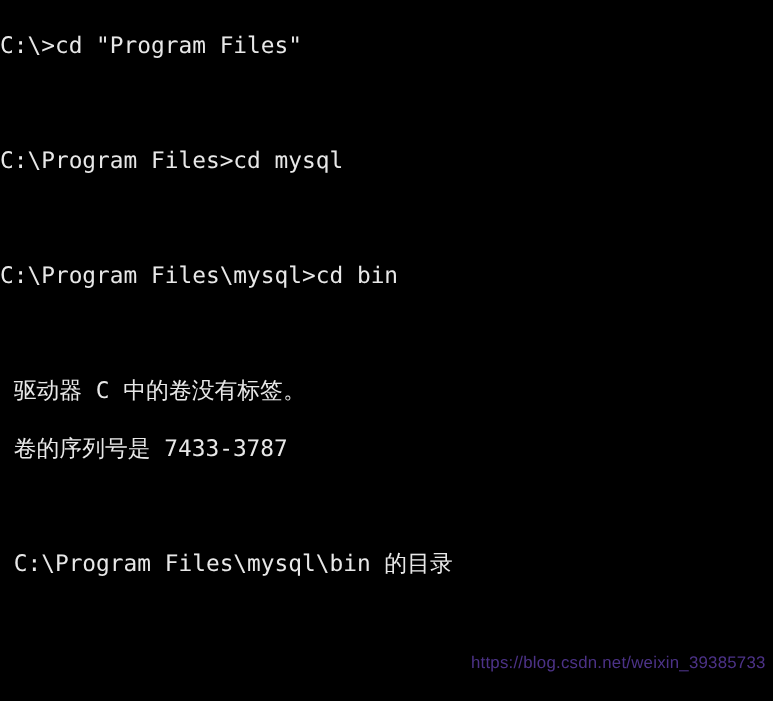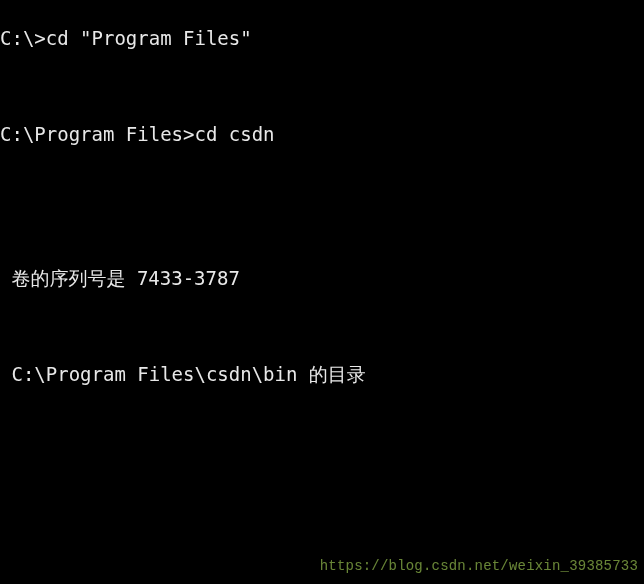--- a/index.html
+++ b/index.html
@@ -16,38 +16,40 @@
     position: relative;
   }
   .term {
     white-space: pre;
     padding: 2px 0 0 0;
   }
   .line { white-space: pre; }
   .watermark {
     position: absolute;
     right: 6px;
-    bottom: 6px;
-    color: #bef264;
+    bottom: 20px;
+    color: #8b5cf6;
     opacity: 0.55;
     font-size: 14px;
-    font-family: Liberation Mono, monospace;
+    font-family: Liberation Sans, sans-serif;
     letter-spacing: 0.2px;
     pointer-events: none;
   }
 </style>
 </head>
 <body>
 
 <div class="term">
 <div class="line"><span>C:\&gt;</span><span>cd "Program Files"</span></div>
 <div class="line"> </div>
-<div class="line"><span>C:\Program Files&gt;</span><span>cd csdn</span></div>
+<div class="line"><span>C:\Program Files&gt;</span><span>cd mysql</span></div>
 <div class="line"> </div>
+<div class="line"><span>C:\Program Files\mysql&gt;</span><span>cd bin</span></div>
 <div class="line"> </div>
+<div class="line"> 驱动器 C 中的卷没有标签。</div>
 <div class="line"> 卷的序列号是 7433-3787</div>
 <div class="line"> </div>
-<div class="line"> C:\Program Files\csdn\bin 的目录</div>
+<div class="line"> C:\Program Files\mysql\bin 的目录</div>
 <div class="line"> </div>
 
 </div>
 
 <div class="watermark">https://blog.csdn.net/weixin_39385733</div>
 
 </body></html>

